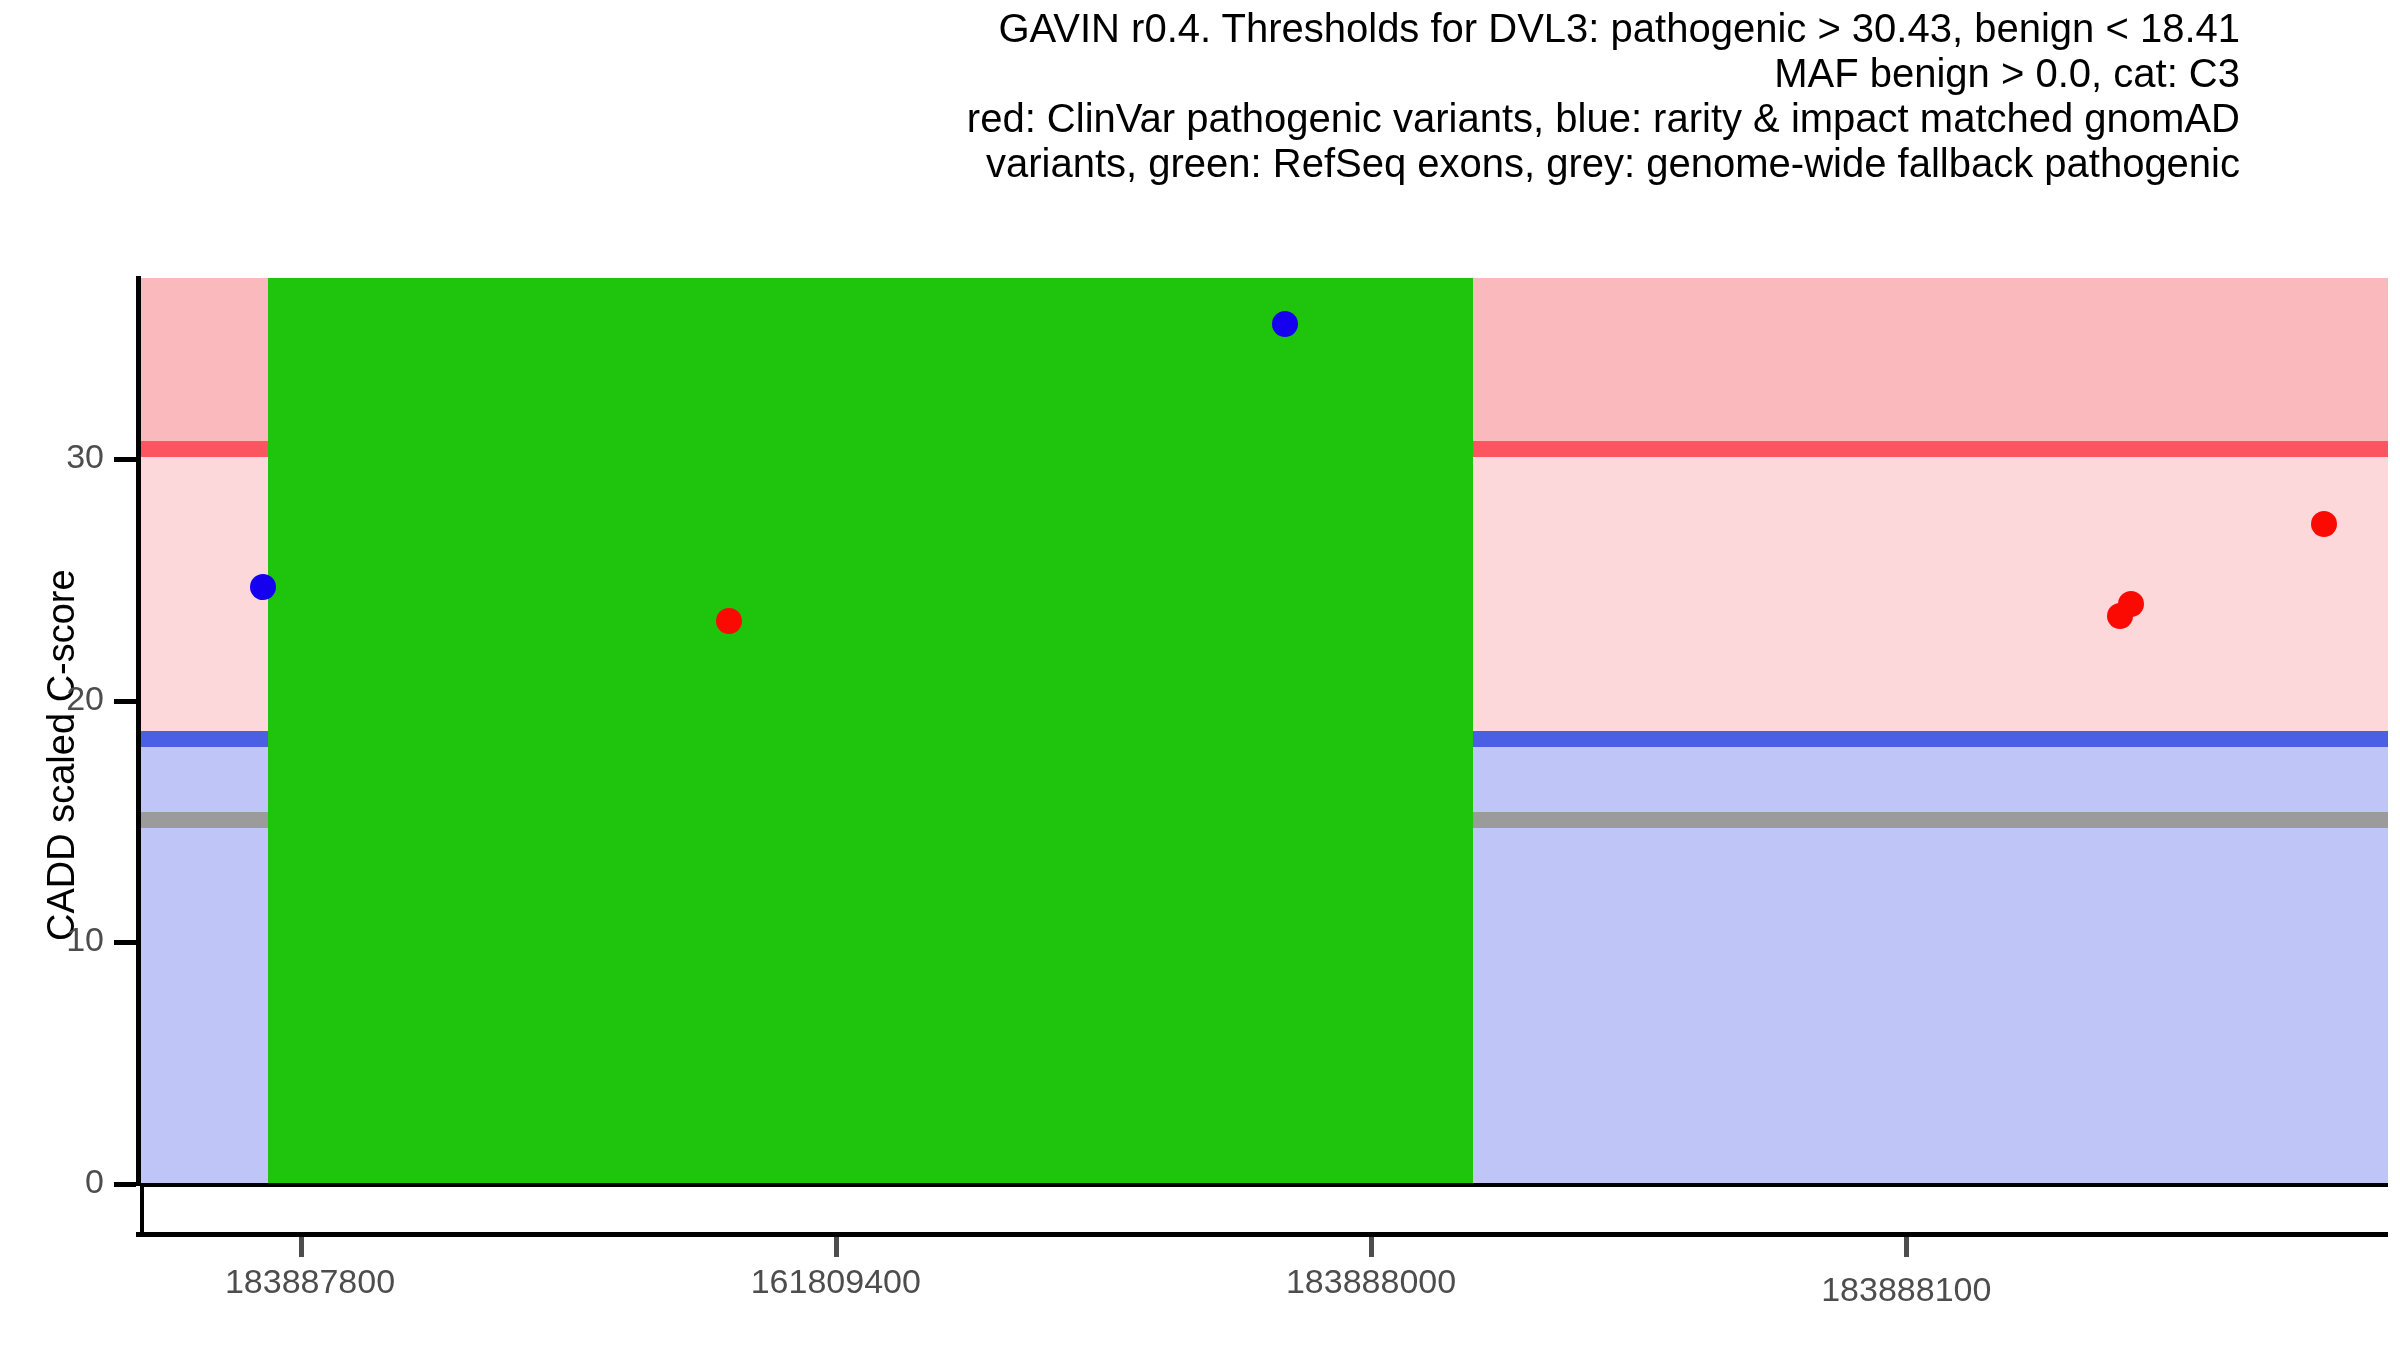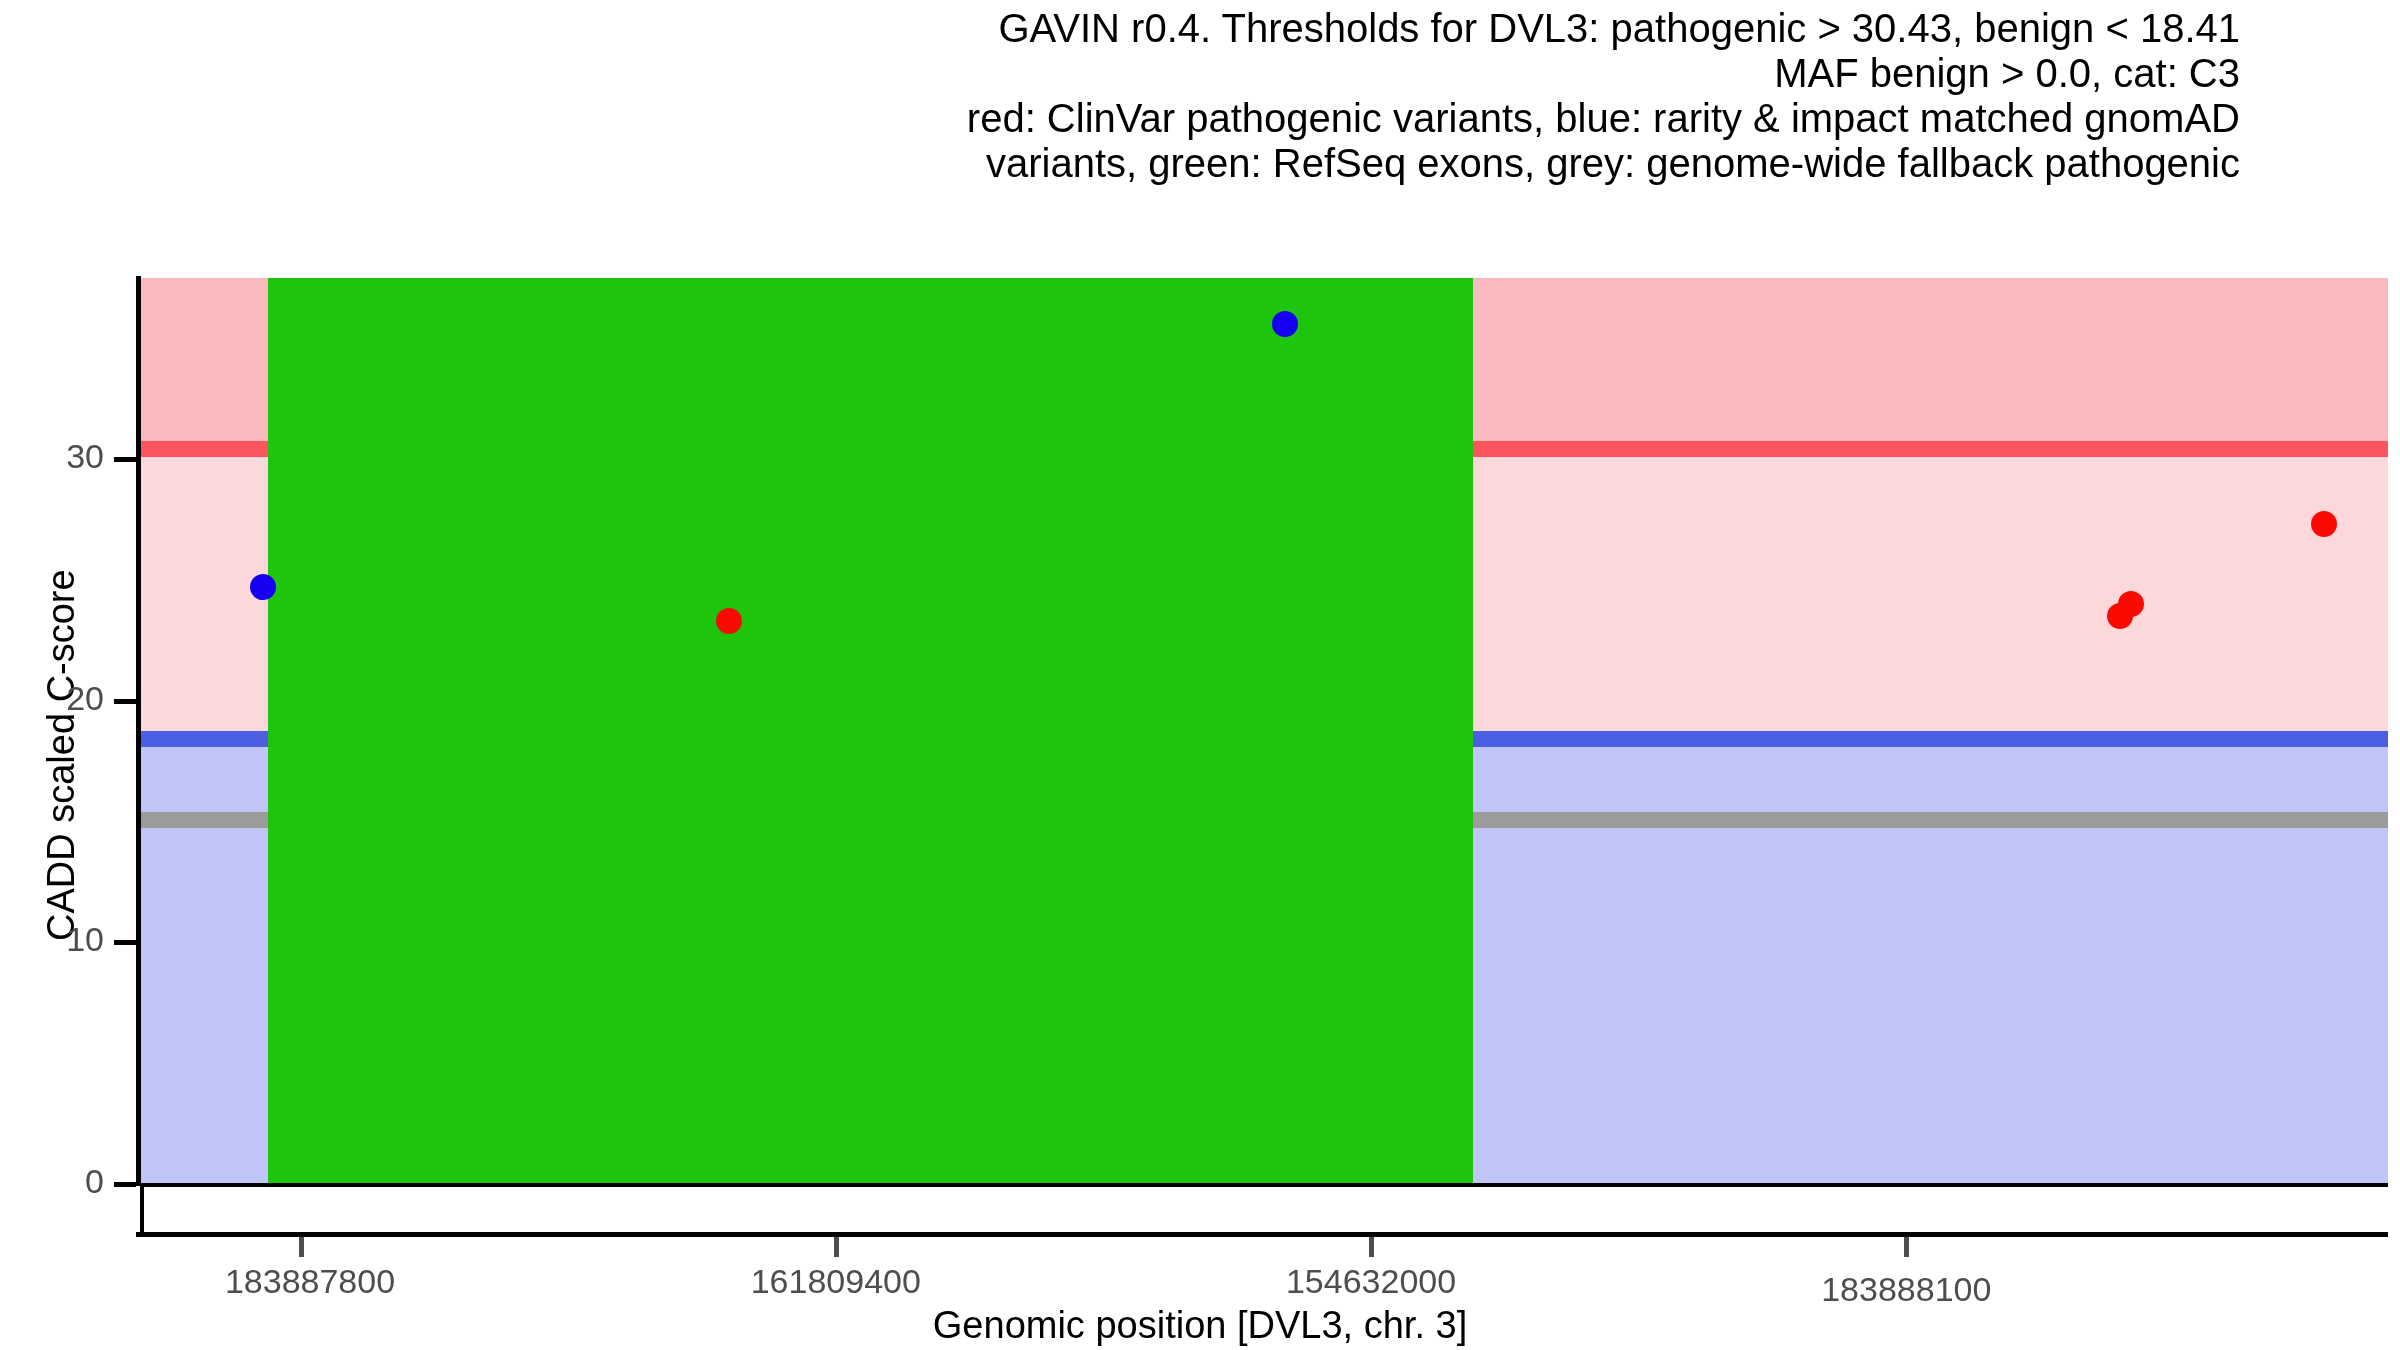--- a/index.html
+++ b/index.html
@@ -63,31 +63,30 @@
       <div class="point" style="left: 1132.41px; top: 32.904px; width: 26px; height: 26px; background: rgb(21, 0, 240);"></div>
     </div>
 
   <div id="y-axis-line"></div>
   <div id="x-axis-line"></div>
   <div id="panel-left-edge"></div>
   <div id="panel-bottom-edge"></div>
 
   <div id="y-axis-title" style="left: 40px; top: 941px;">CADD scaled C-score</div>
 
-  <div id="x-axis-title">Genomic position [DVL3, chr. 3]</div>
 
 <div class="y-tick-mark" style="top: 1182px;"></div>
     <div class="y-tick-label" style="left: -96px; top: 1162px;">0</div>
     <div class="y-tick-mark" style="top: 940.4px;"></div>
     <div class="y-tick-label" style="left: -96px; top: 920.4px;">10</div>
     <div class="y-tick-mark" style="top: 698.8px;"></div>
     <div class="y-tick-label" style="left: -96px; top: 678.8px;">20</div>
     <div class="y-tick-mark" style="top: 457.2px;"></div>
     <div class="y-tick-label" style="left: -96px; top: 437.2px;">30</div>
     <div class="x-tick-mark" style="left: 298.571px;"></div>
     <div class="x-tick-label" style="left: 160px;">183887800</div>
     <div class="x-tick-mark" style="left: 833.81px;"></div>
     <div class="x-tick-label" style="left: 685.81px;">161809400</div>
     <div class="x-tick-mark" style="left: 1369.05px;"></div>
-    <div class="x-tick-label" style="left: 1221.05px;">154632000</div>
+    <div class="x-tick-label" style="left: 1221.05px;">183888000</div>
     <div class="x-tick-mark" style="left: 1904.29px;"></div>
     <div class="x-tick-label" style="left: 1756.29px; margin-top: 8px;">183888100</div>
   </div>
 
 </body></html>

